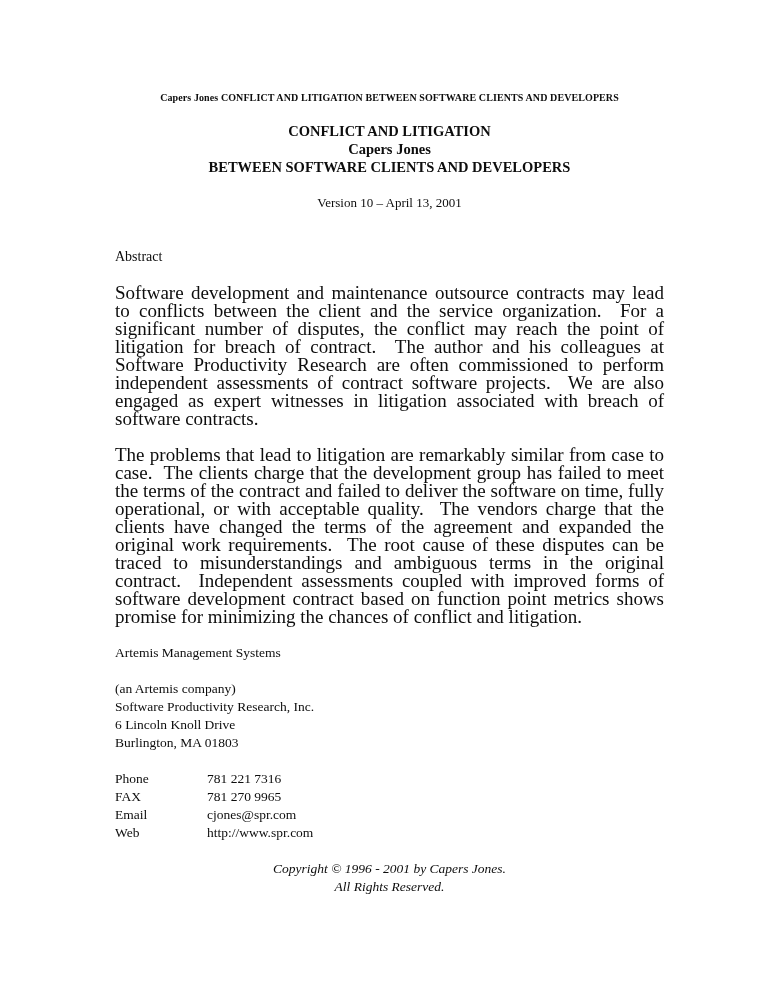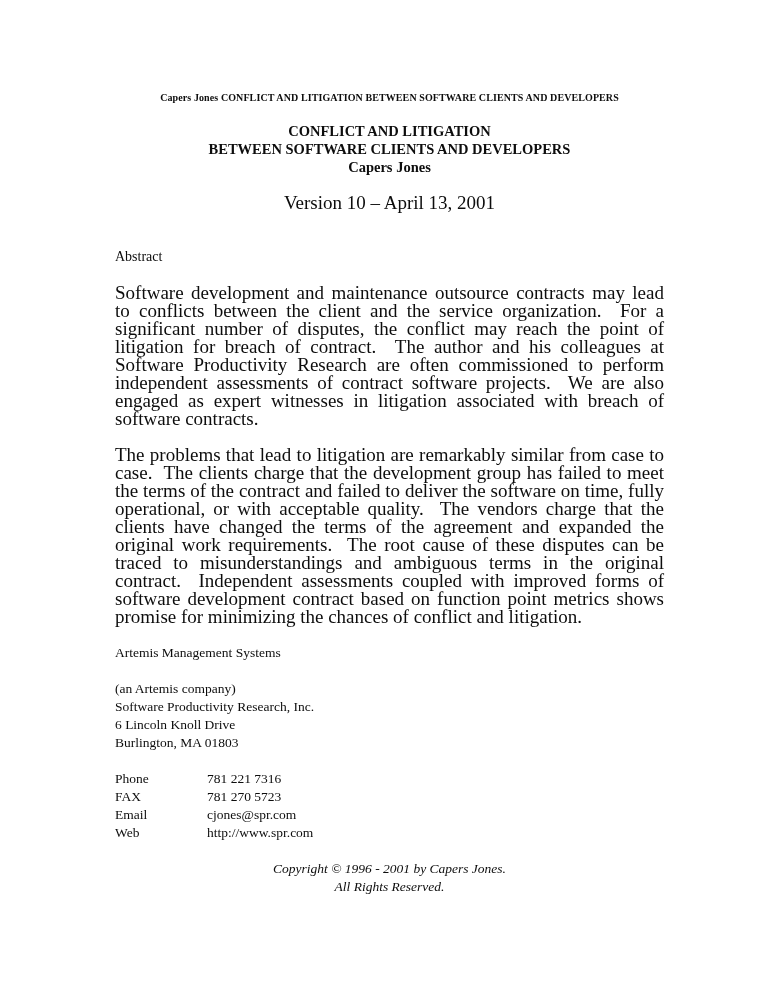--- a/index.html
+++ b/index.html
@@ -34,21 +34,21 @@
     text-align: center;
   }
   .title-line {
     font-size: 14.5px;
     font-weight: bold;
     line-height: 18px;
   }
   .version-line {
     margin-top: 18px;
     text-align: center;
-    font-size: 19px;
+    font-size: 13px;
     line-height: 18px;
   }
   .abstract-heading {
     margin-top: 36px;
     font-size: 14px;
     font-weight: normal;
     line-height: 18px;
   }
   .para {
     margin: 18px 0 0 0;
@@ -87,22 +87,22 @@
 </style>
 </head>
 <body>
 
 <div class="page">
 
   <div class="running-header">Capers Jones CONFLICT AND LITIGATION BETWEEN SOFTWARE CLIENTS AND DEVELOPERS</div>
 
   <div class="title-block">
     <div class="title-line">CONFLICT AND LITIGATION</div>
+    <div class="title-line">Capers Jones</div>
     <div class="title-line">BETWEEN SOFTWARE CLIENTS AND DEVELOPERS</div>
-    <div class="title-line">Capers Jones</div>
   </div>
 
   <div class="version-line">Version 10 – April 13, 2001</div>
 
   <div class="abstract-heading">Abstract</div>
 
   <p class="para">Software development and maintenance outsource contracts may lead to conflicts between the client and the service organization.&nbsp; For a significant number of disputes, the conflict may reach the point of litigation for breach of contract.&nbsp; The author and his colleagues at Software Productivity Research are often commissioned to perform independent assessments of contract software projects.&nbsp; We are also engaged as expert witnesses in litigation associated with breach of software contracts.</p>
 
   <p class="para">The problems that lead to litigation are remarkably similar from case to case.&nbsp; The clients charge that the development group has failed to meet the terms of the contract and failed to deliver the software on time, fully operational, or with acceptable quality.&nbsp; The vendors charge that the clients have changed the terms of the agreement and expanded the original work requirements.&nbsp; The root cause of these disputes can be traced to misunderstandings and ambiguous terms in the original contract.&nbsp; Independent assessments coupled with improved forms of software development contract based on function point metrics shows promise for minimizing the chances of conflict and litigation.</p>
 
@@ -115,21 +115,21 @@
     <div class="text-line">Software Productivity Research, Inc.</div>
     <div class="text-line">6 Lincoln Knoll Drive</div>
     <div class="text-line">Burlington, MA 01803</div>
   </div>
 
   <div class="contacts">
     <div class="contact-row">
       <span class="contact-label">Phone</span><span>781 221 7316</span>
     </div>
     <div class="contact-row">
-      <span class="contact-label">FAX</span><span>781 270 5723</span>
+      <span class="contact-label">FAX</span><span>781 270 9965</span>
     </div>
     <div class="contact-row">
       <span class="contact-label">Email</span><span>cjones@spr.com</span>
     </div>
     <div class="contact-row">
       <span class="contact-label">Web</span><span>http://www.spr.com</span>
     </div>
   </div>
 
   <div class="copyright-block">

